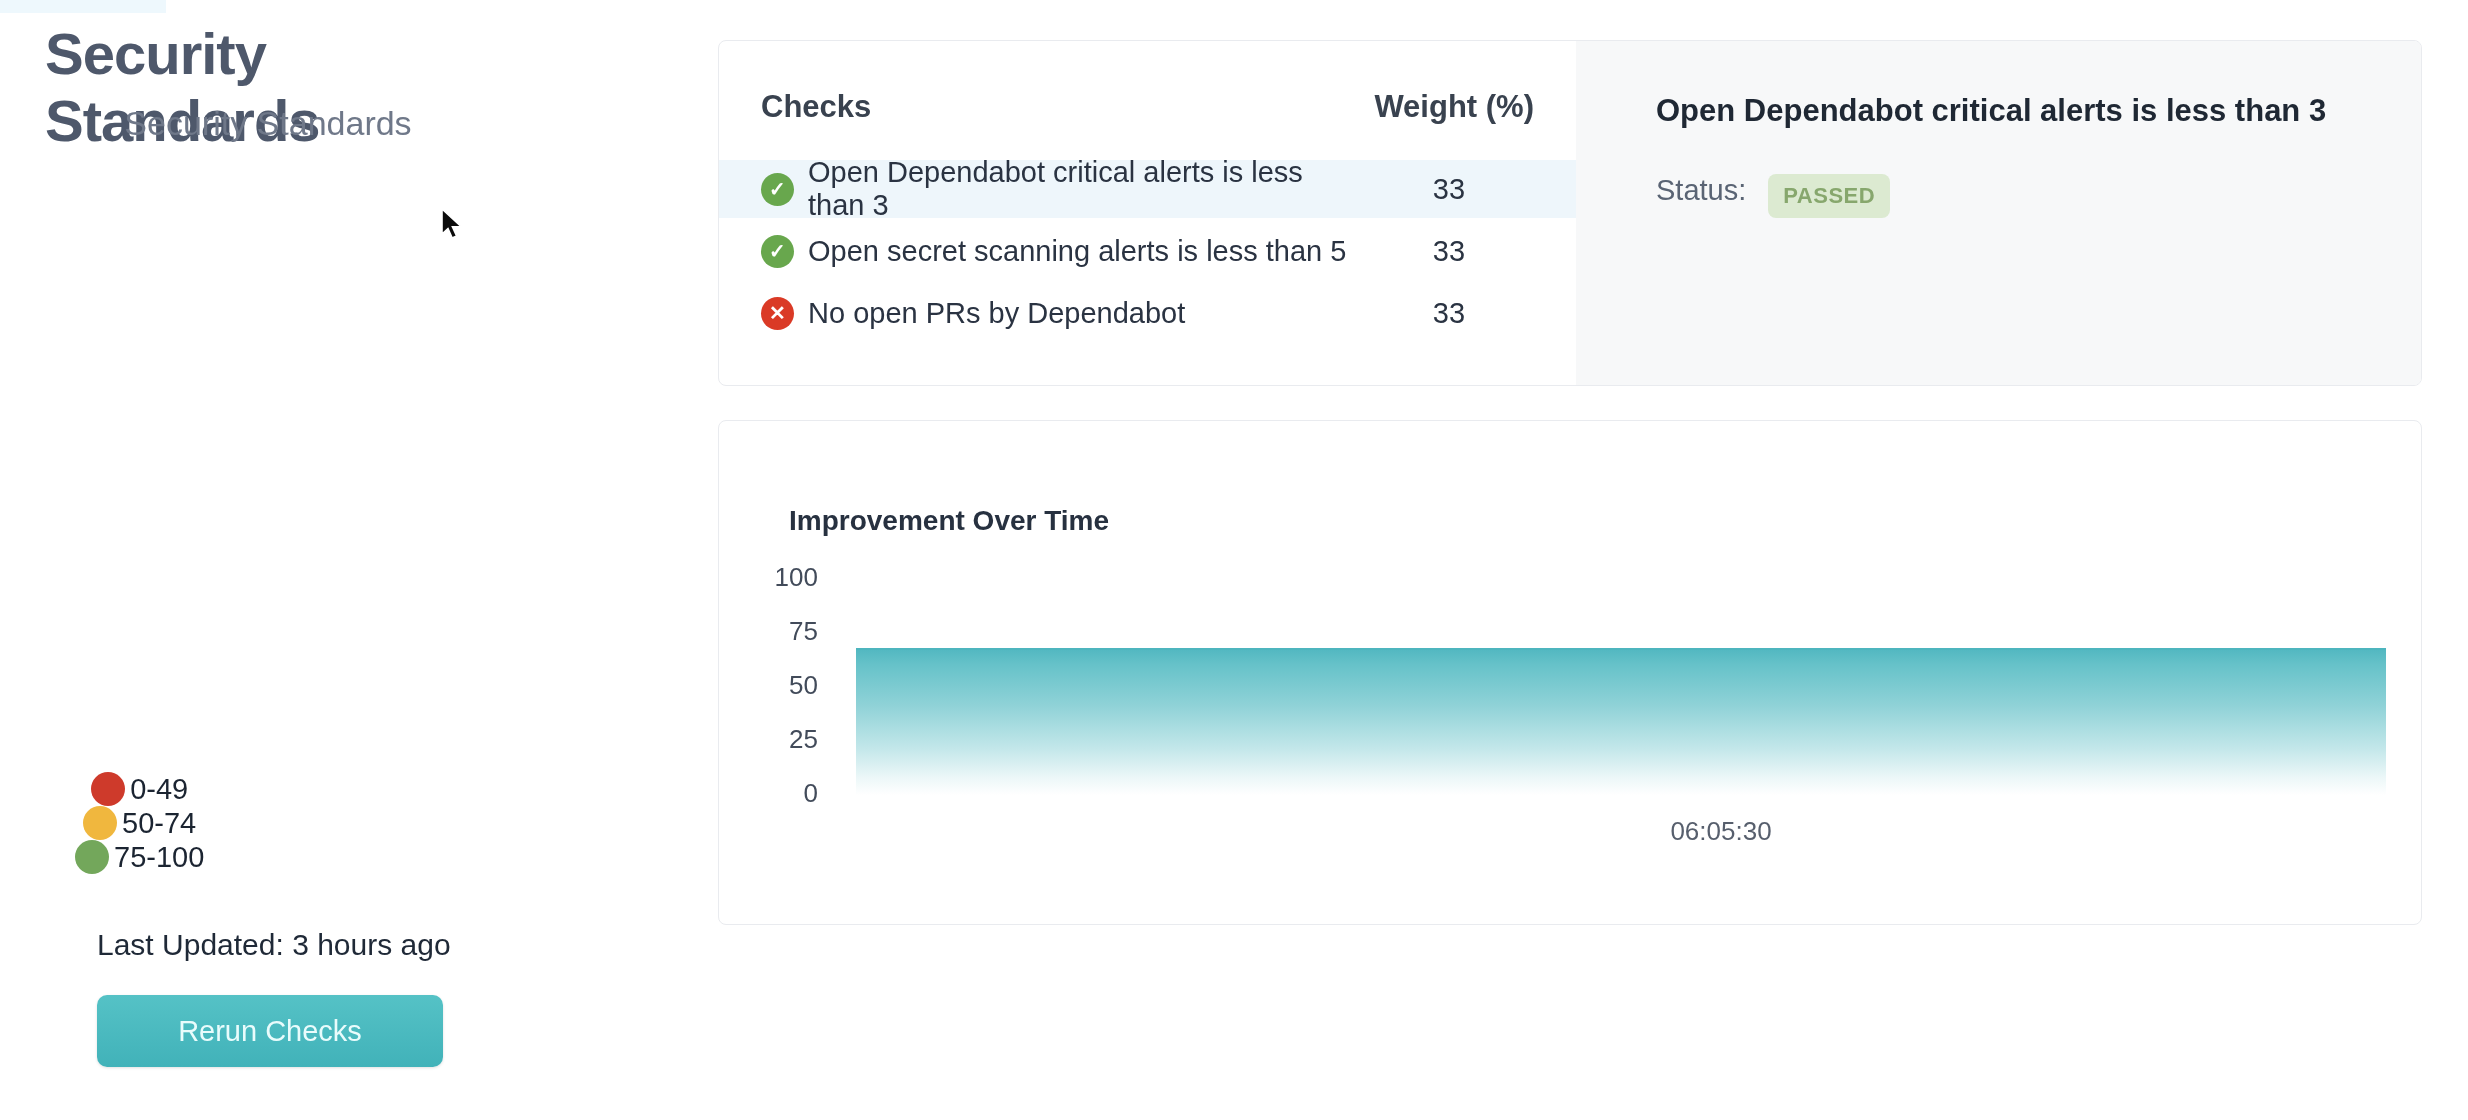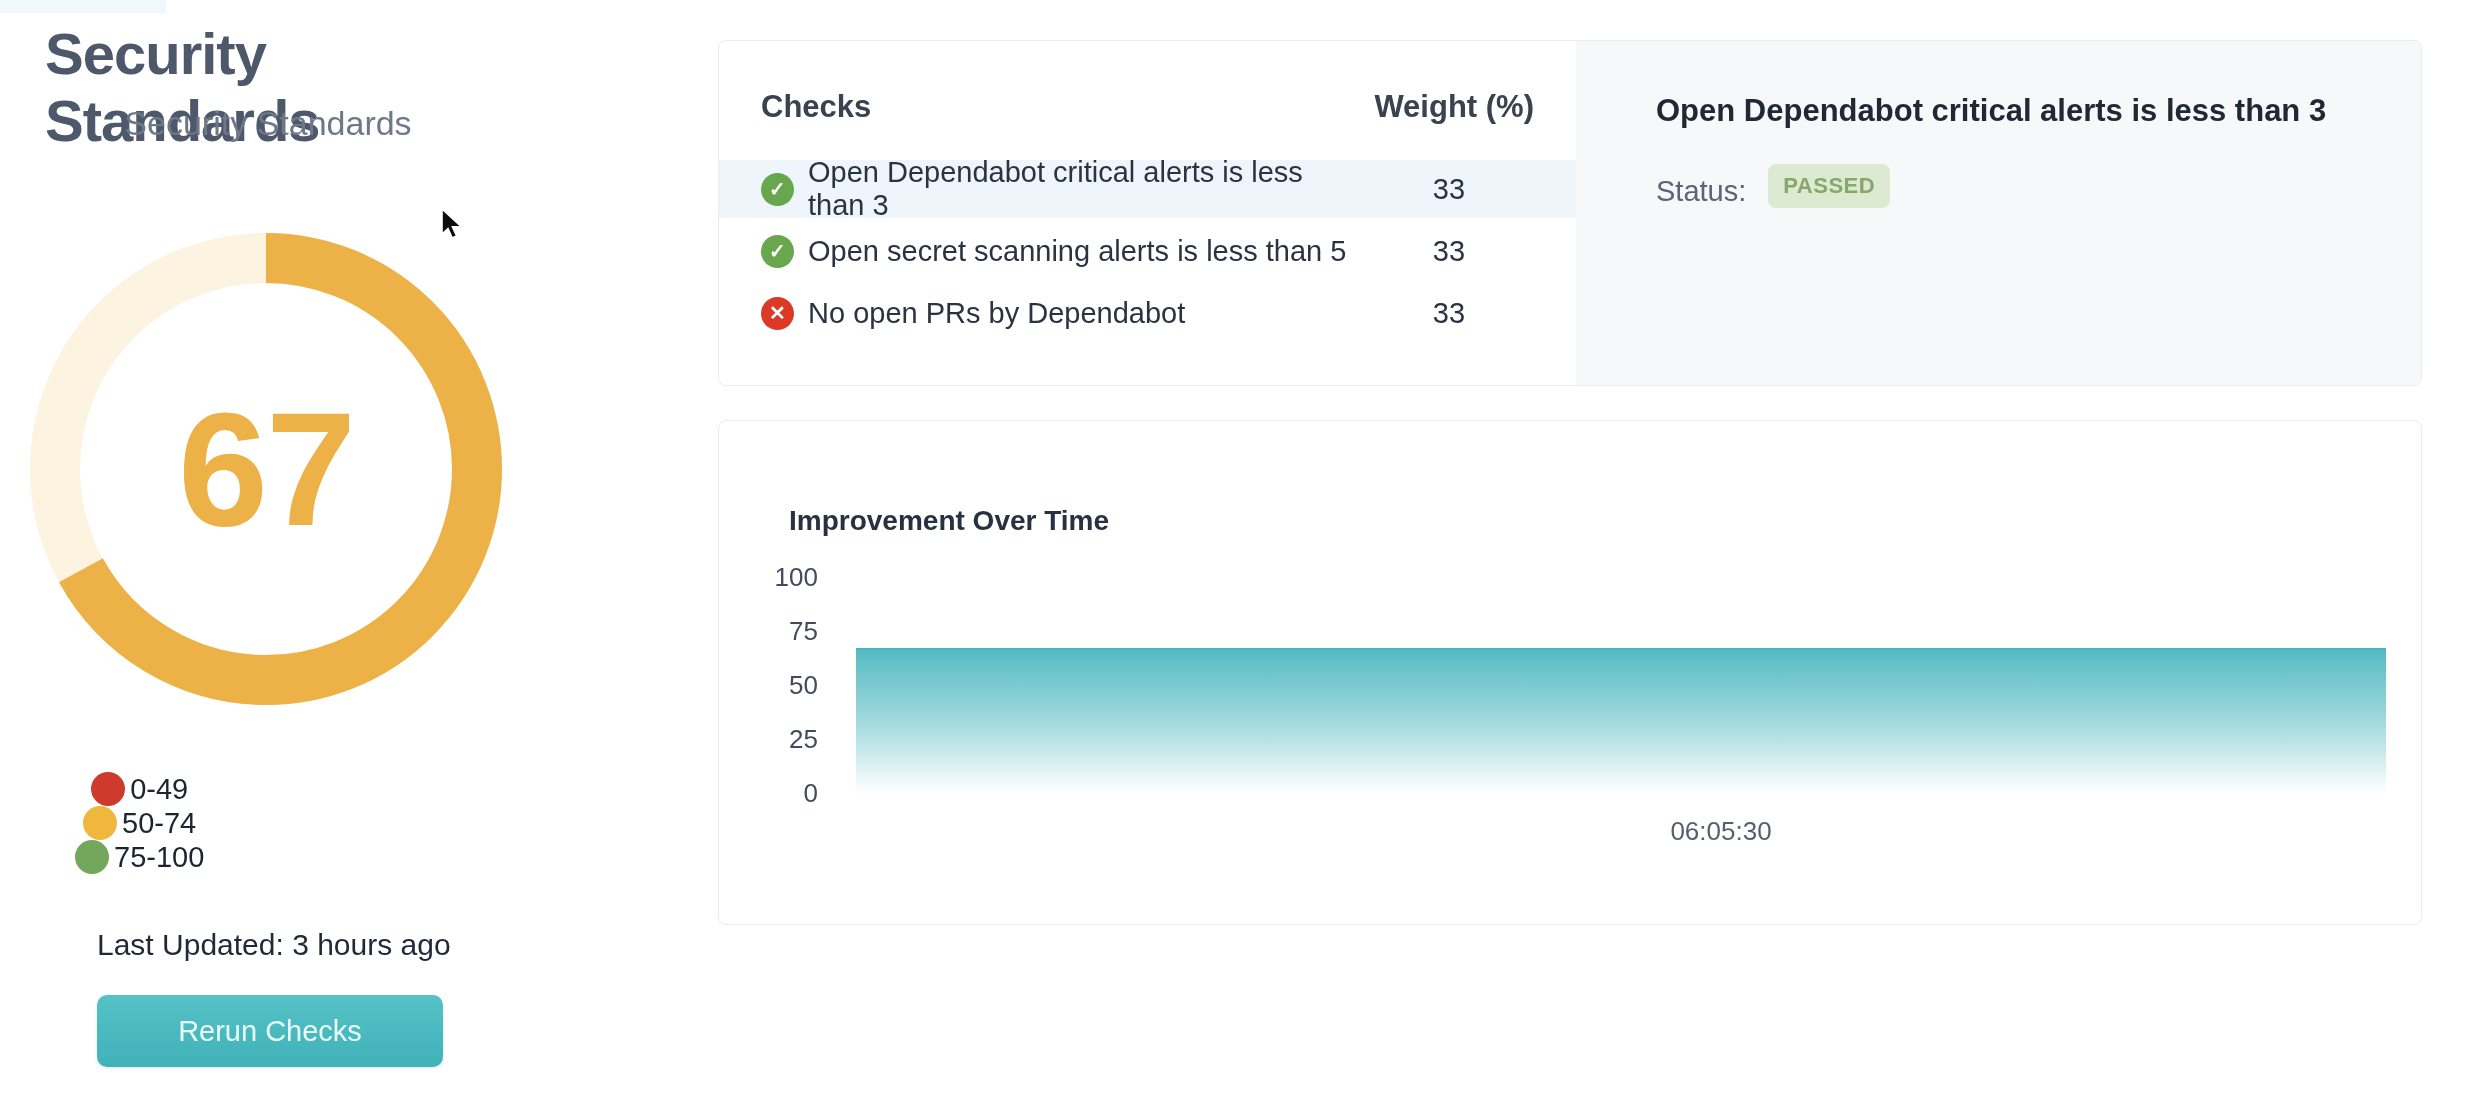--- a/index.html
+++ b/index.html
@@ -42,21 +42,21 @@
   .status-icon{width:33px;height:33px;min-width:33px;border-radius:50%;display:flex;
                align-items:center;justify-content:center;color:#ffffff;font-size:20px;
                font-weight:700;margin-right:14px;}
   .status-icon.passed{background:#68a74d;}
   .status-icon.failed{background:#da3a26;}
   .check-label{flex:1;font-size:29px;color:#2a3342;}
   .check-weight{width:170px;text-align:center;font-size:29px;color:#2a3342;}
 
   .detail-pane{flex:1;background:#f7f8f9;box-sizing:border-box;padding:52px 40px 0 80px;}
   .detail-title{font-size:31px;font-weight:700;color:#1f2834;}
-  .detail-status{margin-top:35px;display:flex;align-items:flex-end;column-gap:22px;}
+  .detail-status{margin-top:45px;display:flex;align-items:flex-start;column-gap:22px;}
   .status-label{font-size:29px;color:#5a6474;}
   .status-badge{background:#dcead1;color:#87a76d;font-size:22px;font-weight:600;
                 letter-spacing:0.5px;padding:9px 15px;border-radius:8px;}
 
   
   .chart-card{left:718px;top:420px;width:1704px;height:505px;padding-left:44px;}
   .chart-title{position:absolute;left:70px;top:84px;font-size:28px;font-weight:700;color:#273140;}
   .ytick{position:absolute;left:0;width:99px;text-align:right;font-size:26px;color:#424b5a;
          line-height:30px;}
   .chart-area{position:absolute;left:137px;top:227px;width:1530px;height:145px;
@@ -72,27 +72,20 @@
 </head>
 <body>
 
 <div class="screen">
 
   <div class="top-strip"></div>
 
   <div class="page-title">Security Standards</div>
   <div class="page-subtitle">Security Standards</div>
 
-  <div class="gauge">
-    <svg width="472" height="472" viewBox="0 0 472 472">
-      <circle id="gauge-track" cx="236" cy="236" r="211" fill="none" stroke-width="50" stroke="#fcf3e1"></circle>
-      <circle id="gauge-progress" cx="236" cy="236" r="211" fill="none" stroke-width="50" transform="rotate(-90 236 236)" stroke="#ecb247" stroke-dasharray="888.2539068759781 1325.7520998148927"></circle>
-    </svg>
-    <div class="gauge-score">67</div>
-  </div>
 
   <div class="legend">
     <div class="legend-item">
       <span class="legend-dot" style="background: rgb(206, 58, 43);"></span>
       <span class="legend-label">0-49</span>
     </div>
 
     <div class="legend-item">
       <span class="legend-dot" style="background: rgb(240, 183, 62);"></span>
       <span class="legend-label">50-74</span>

